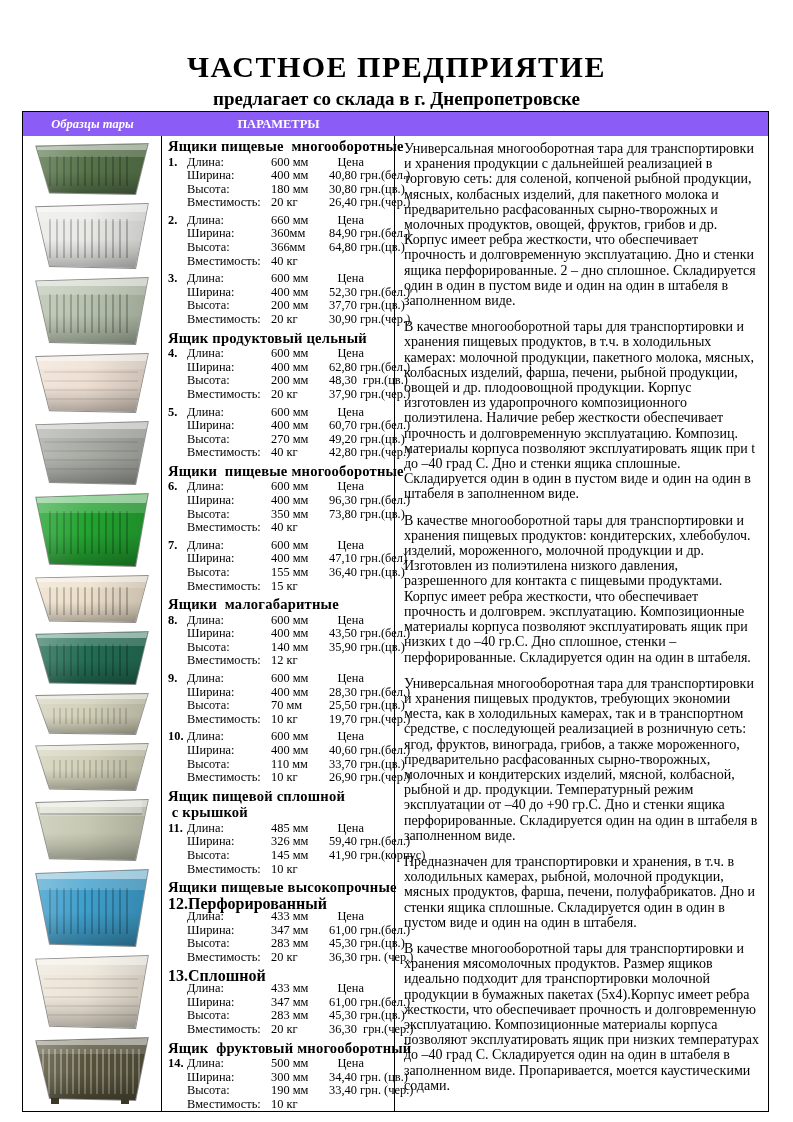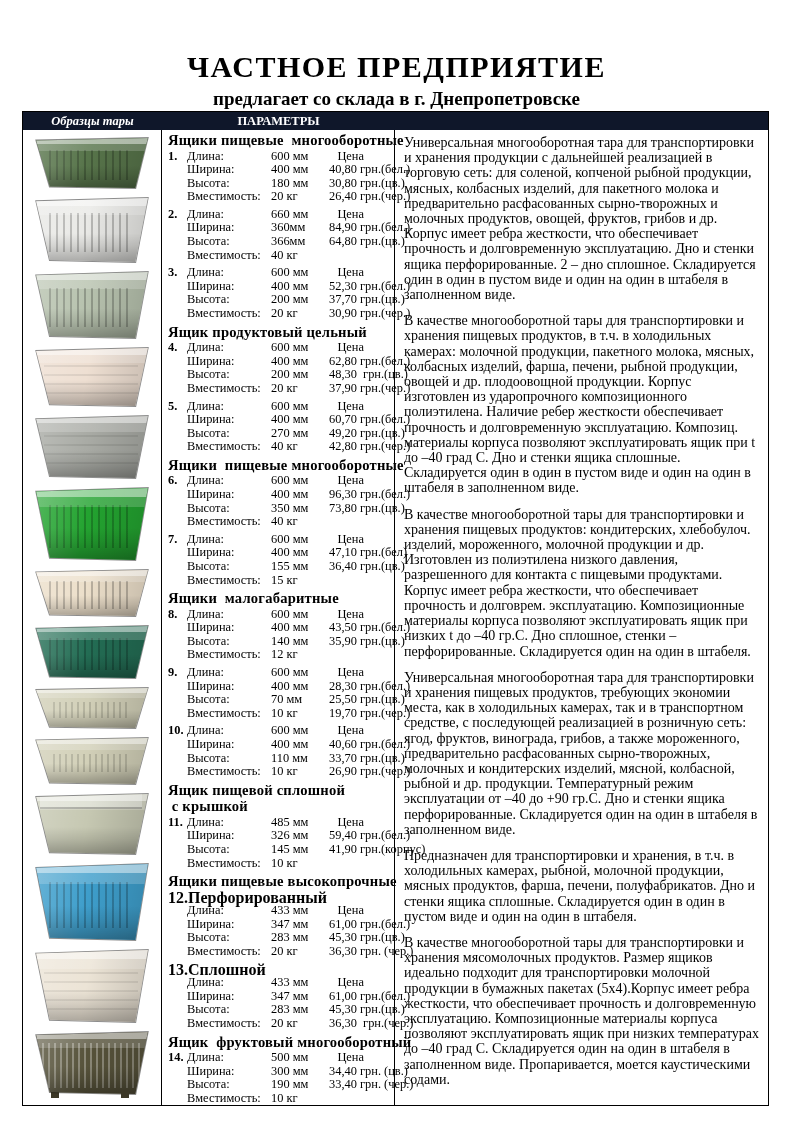--- a/index.html
+++ b/index.html
@@ -9,21 +9,21 @@
     font-family:"Liberation Serif", serif; color:#000;
   }
   
   .page-header { text-align:center; padding-top:28px; }
   .company-title { font-size:30px; font-weight:bold; letter-spacing:1.5px; line-height:32px;margin-top:23px; }
   .company-subtitle { font-size:19px; font-weight:bold; line-height:22px; margin-top:5px; }
   .phone-line { font-size:15px; font-weight:bold; line-height:18px; margin-top:3px; }
 
   
   .main-table { position:absolute; left:22px; top:111px; width:747px; border:1.5px solid #000; }
-  .thead { display:flex; background:#0f172a; color:#fff; height:18px; align-items:center;
+  .thead { display:flex; background:#8b5cf6; color:#fff; height:24px; align-items:center;
            font-size:12.5px; font-weight:bold; }
   .thead .hc1 { width:139px; text-align:center; font-style:italic; }
   .thead .hc2 { width:233px; text-align:center; }
   .thead .hc3 { flex:1; text-align:center; }
   .tbody { display:flex; height:975px; overflow:hidden; background:#fff; }
 
   
   .col-samples { width:139px; border-right:1.4px solid #000; padding:8px 4px 4px;
                  display:flex; flex-direction:column; align-items:center; gap:10px; }
   .crate { position:relative; width:114px; flex:0 0 auto; }

